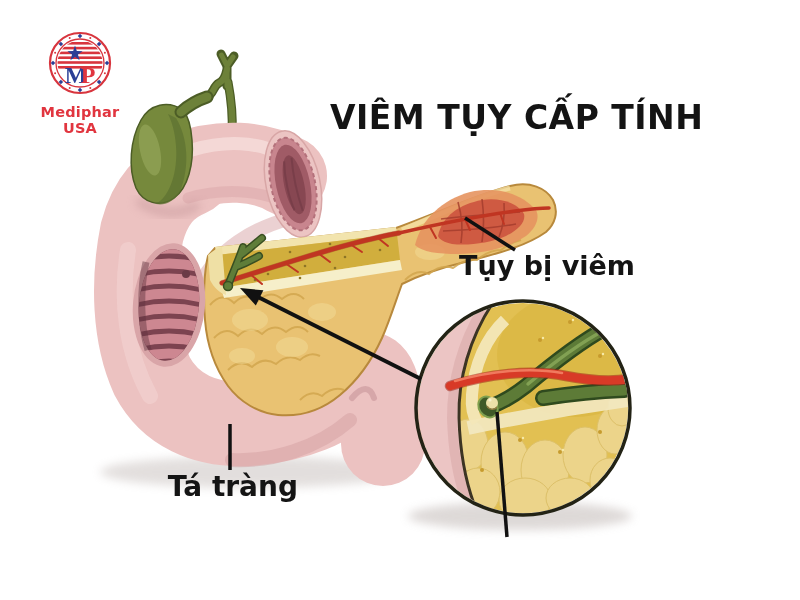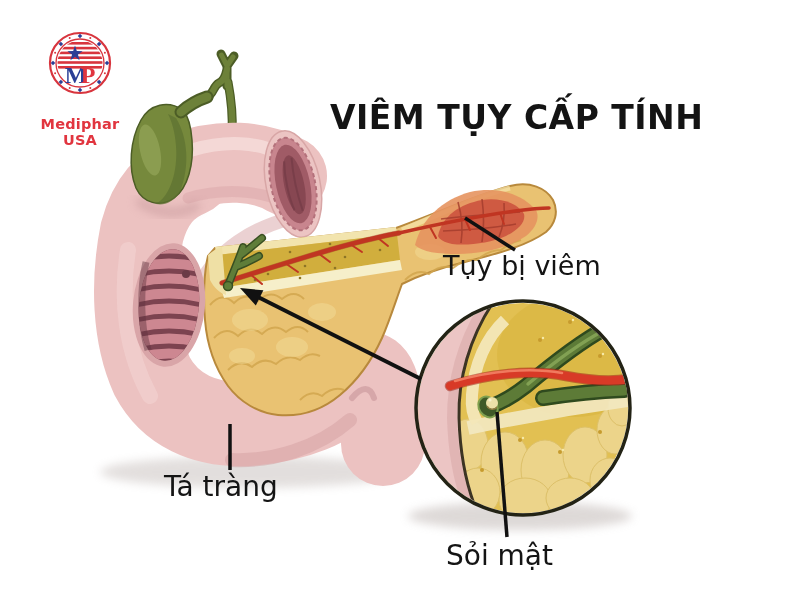--- a/index.html
+++ b/index.html
@@ -11,27 +11,27 @@
     --vessel:#c03522; --duct:#5f7d39; --duct-dark:#394f22;
     --gb:#76893c; --gb-dark:#4c5d26;
     --inset-bg:#e2c052; --lobule:#ecd58e; --stone:#ece1a8;
   }
   html,body{margin:0;padding:0;background:#fff;}
   .stage{position:relative;width:800px;height:600px;background:var(--bg);overflow:hidden;
          font-family:"DejaVu Sans","Liberation Sans",sans-serif;}
   .art{position:absolute;left:0;top:0;width:800px;height:600px;}
   .diagram-title{position:absolute;left:330px;top:98px;width:330px;text-align:right;
     font-size:33px;font-weight:bold;letter-spacing:.5px;color:var(--ink);white-space:nowrap;}
-  .anno{position:absolute;text-align:left;font-weight:normal;color:var(--ink);white-space:nowrap;}
+  .anno{position:absolute;text-align:right;font-weight:bold;color:var(--ink);white-space:nowrap;}
   .anno.tuy{left:443px;top:250px;width:192px;font-size:27px;}
   .anno.ta{left:164px;top:470px;width:134px;font-size:28px;}
   .anno.soi{left:446px;top:539px;width:120px;font-size:28px;}
   .logo{position:absolute;left:28px;top:28px;width:104px;text-align:center;}
   .logo svg{display:block;margin:0 auto;}
-  .logo .brand{margin-top:18px;font-size:14.5px;font-weight:bold;color:var(--brand-red);letter-spacing:.2px;}
+  .logo .brand{margin-top:6px;font-size:14.5px;font-weight:bold;color:var(--brand-red);letter-spacing:.2px;}
   .mono-m{fill:var(--brand-blue);} .mono-p{fill:var(--brand-red);}
   .gb-fill{fill:var(--gb);} .duo-fill{stroke:var(--duodenum);} .panc-fill{fill:var(--pancreas);}
 </style>
 </head>
 <body>
 
 <div class="stage">
 
   <svg class="art" viewBox="0 0 800 600">
     <defs>
@@ -300,14 +300,13 @@
       <polygon fill="#2b3f96" points="-5,-17.5 -3.2,-11.9 2.6,-11.8 -2.1,-8.4 -0.4,-2.8 -5,-6.2 -9.6,-2.8 -7.9,-8.4 -12.6,-11.8 -6.8,-11.9"></polygon>
       <text class="mono-m" x="-4" y="20" text-anchor="middle" font-family="Liberation Serif, serif" font-size="24" font-weight="bold">M</text>
       <text class="mono-p" x="8" y="20" text-anchor="middle" font-family="Liberation Serif, serif" font-size="24" font-weight="bold">P</text>
     </svg>
     <div class="brand">Mediphar USA</div>
   </div>
 
   <div class="diagram-title">VIÊM TỤY CẤP TÍNH</div>
   <div class="anno tuy">Tụy bị viêm</div>
   <div class="anno ta">Tá tràng</div>
-  <div class="anno soi">Sỏi mật</div>
 </div>
 
 </body></html>

